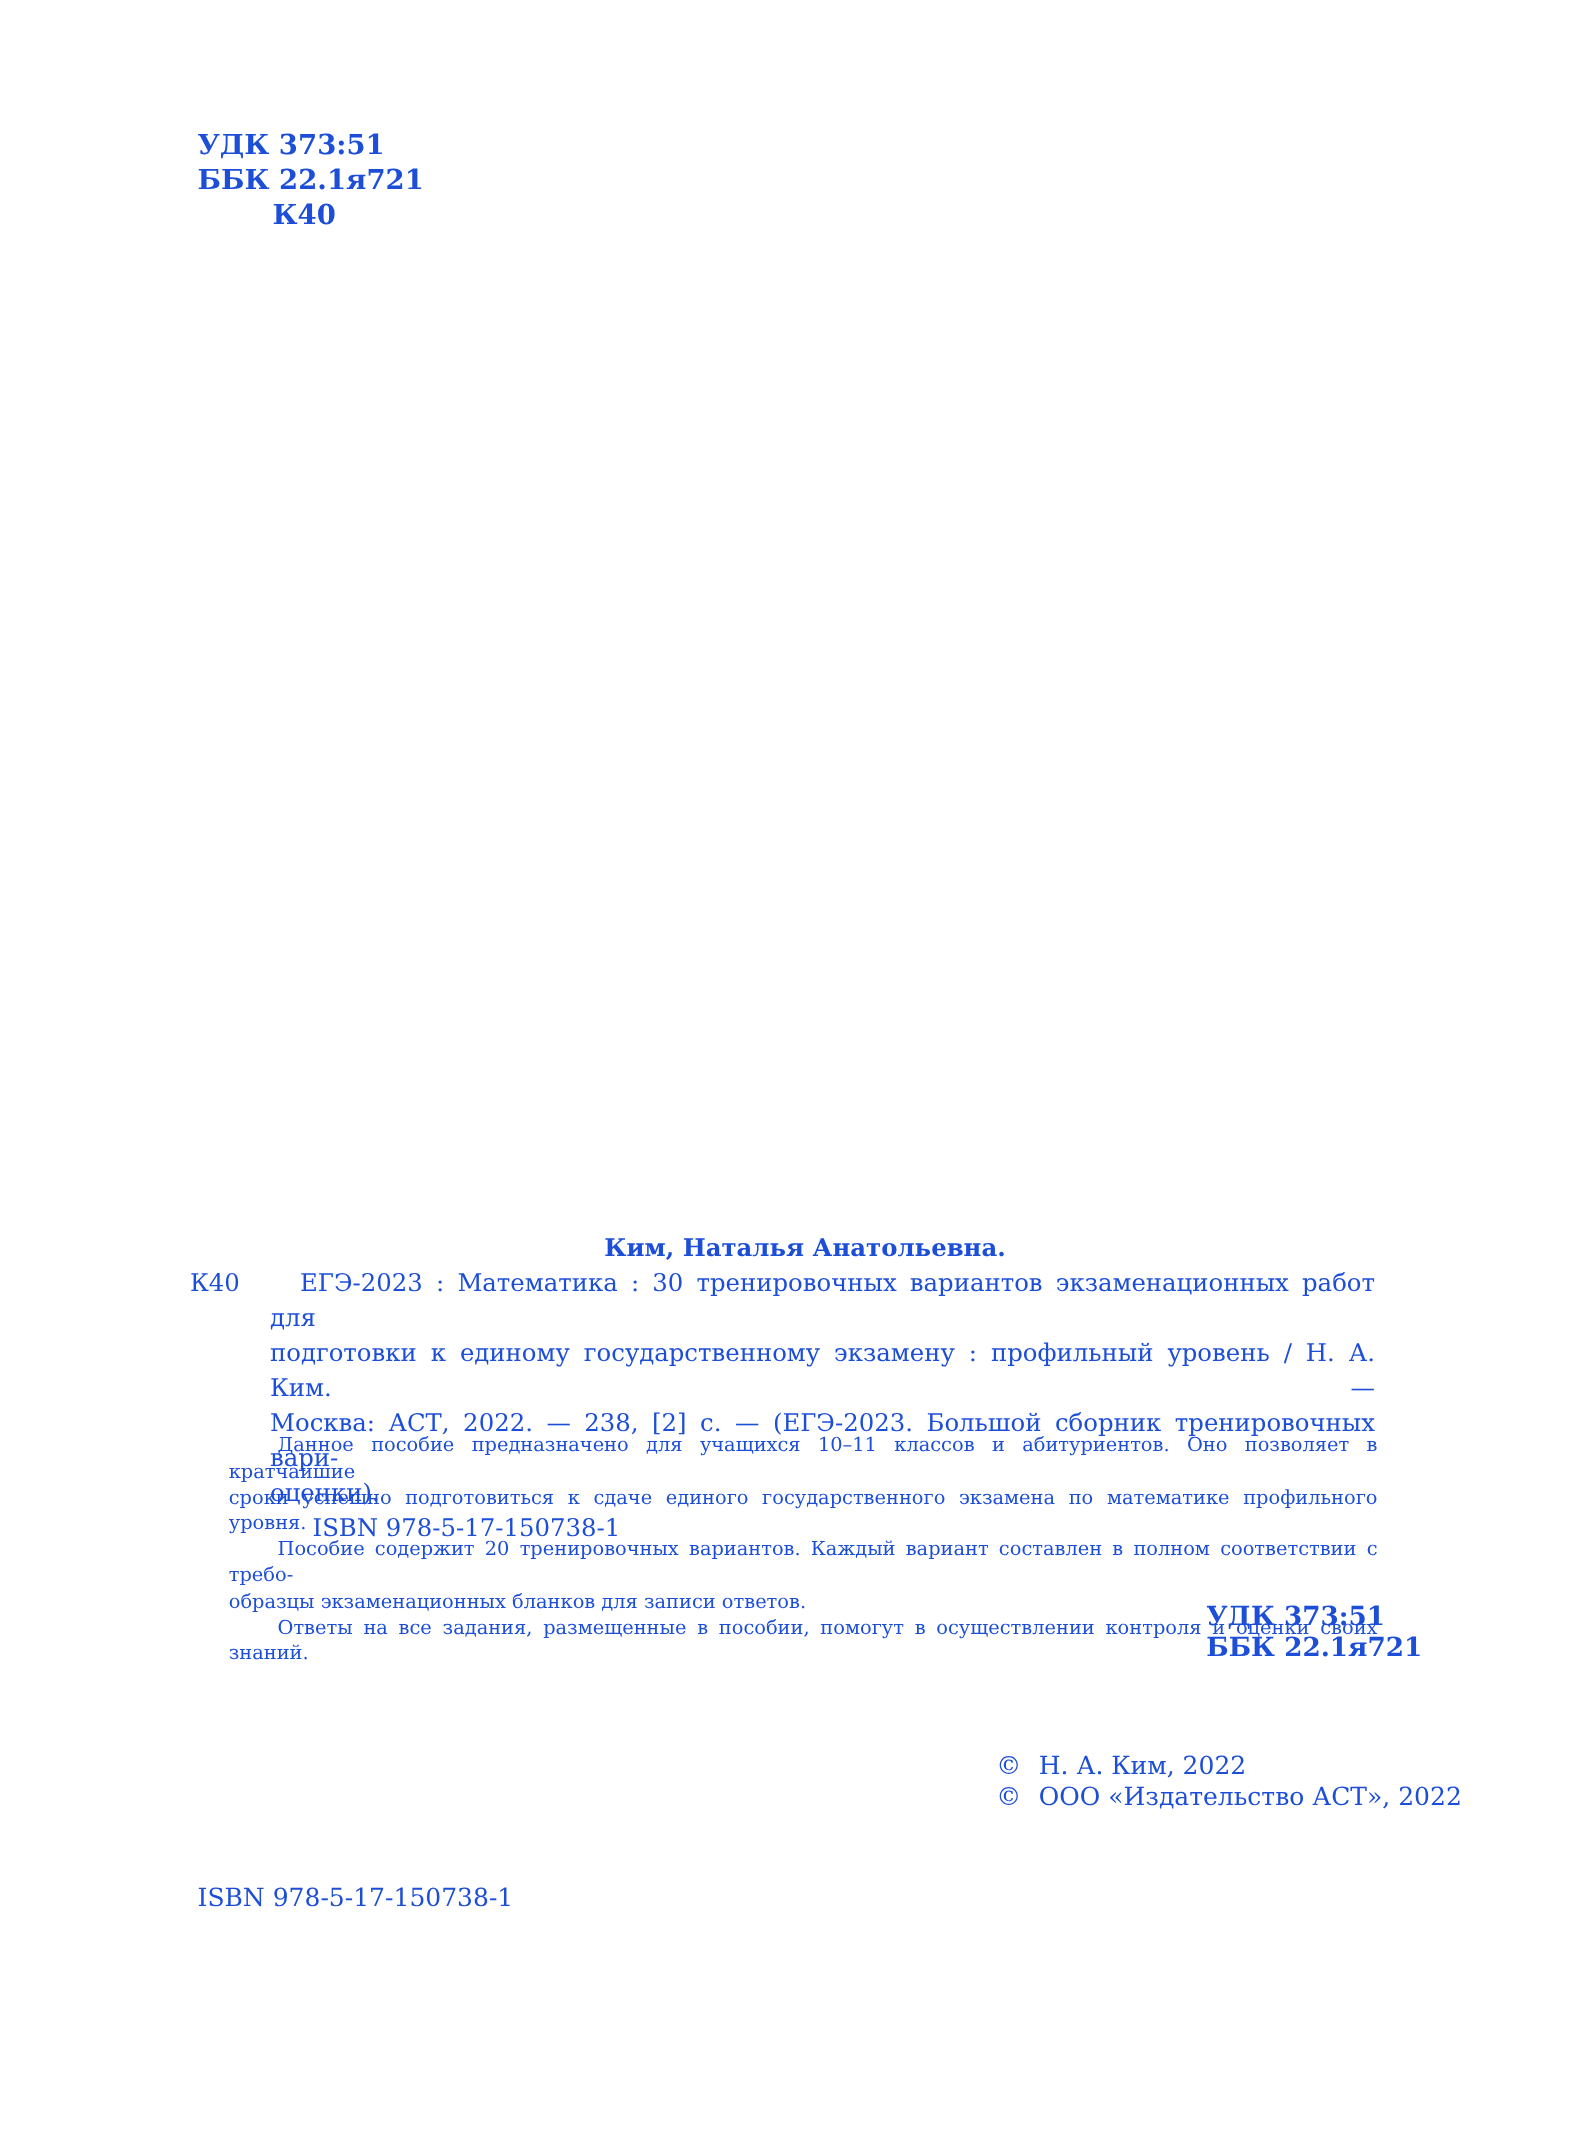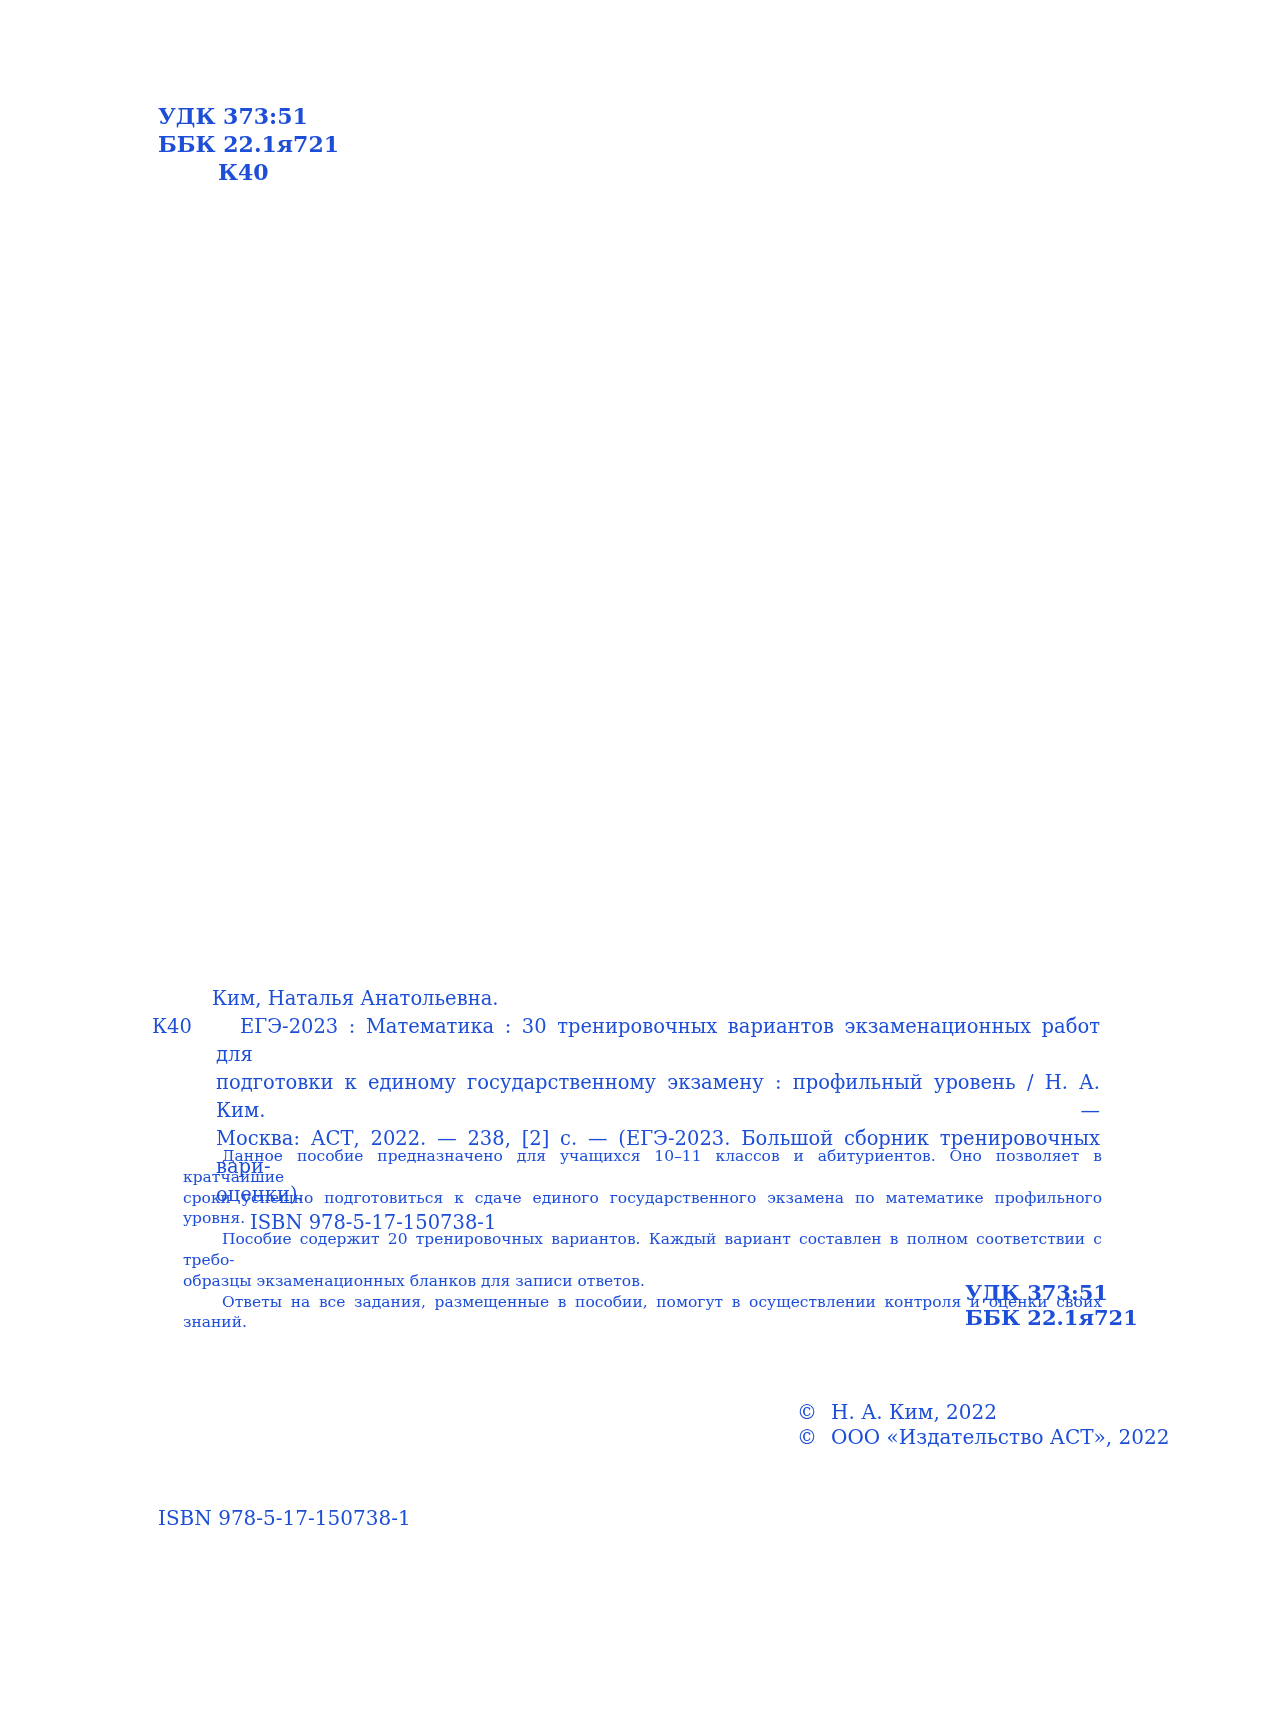--- a/index.html
+++ b/index.html
@@ -31,22 +31,23 @@
 
   
   .entry-block {
     left: 152px;
     top: 985px;
     width: 948px;
     font-size: 19.5px;
     line-height: 28px;
   }
   .entry-author {
-    margin-left: 60px;
-    font-weight: normal;
+    margin-left: 36px;
+    font-weight: bold;
+    text-align: center;
   }
   .entry-body { position: relative; }
   .entry-code {
     position: absolute;
     left: 0;
     top: 0;
   }
   .entry-text {
     margin-left: 64px;
     width: 884px;

